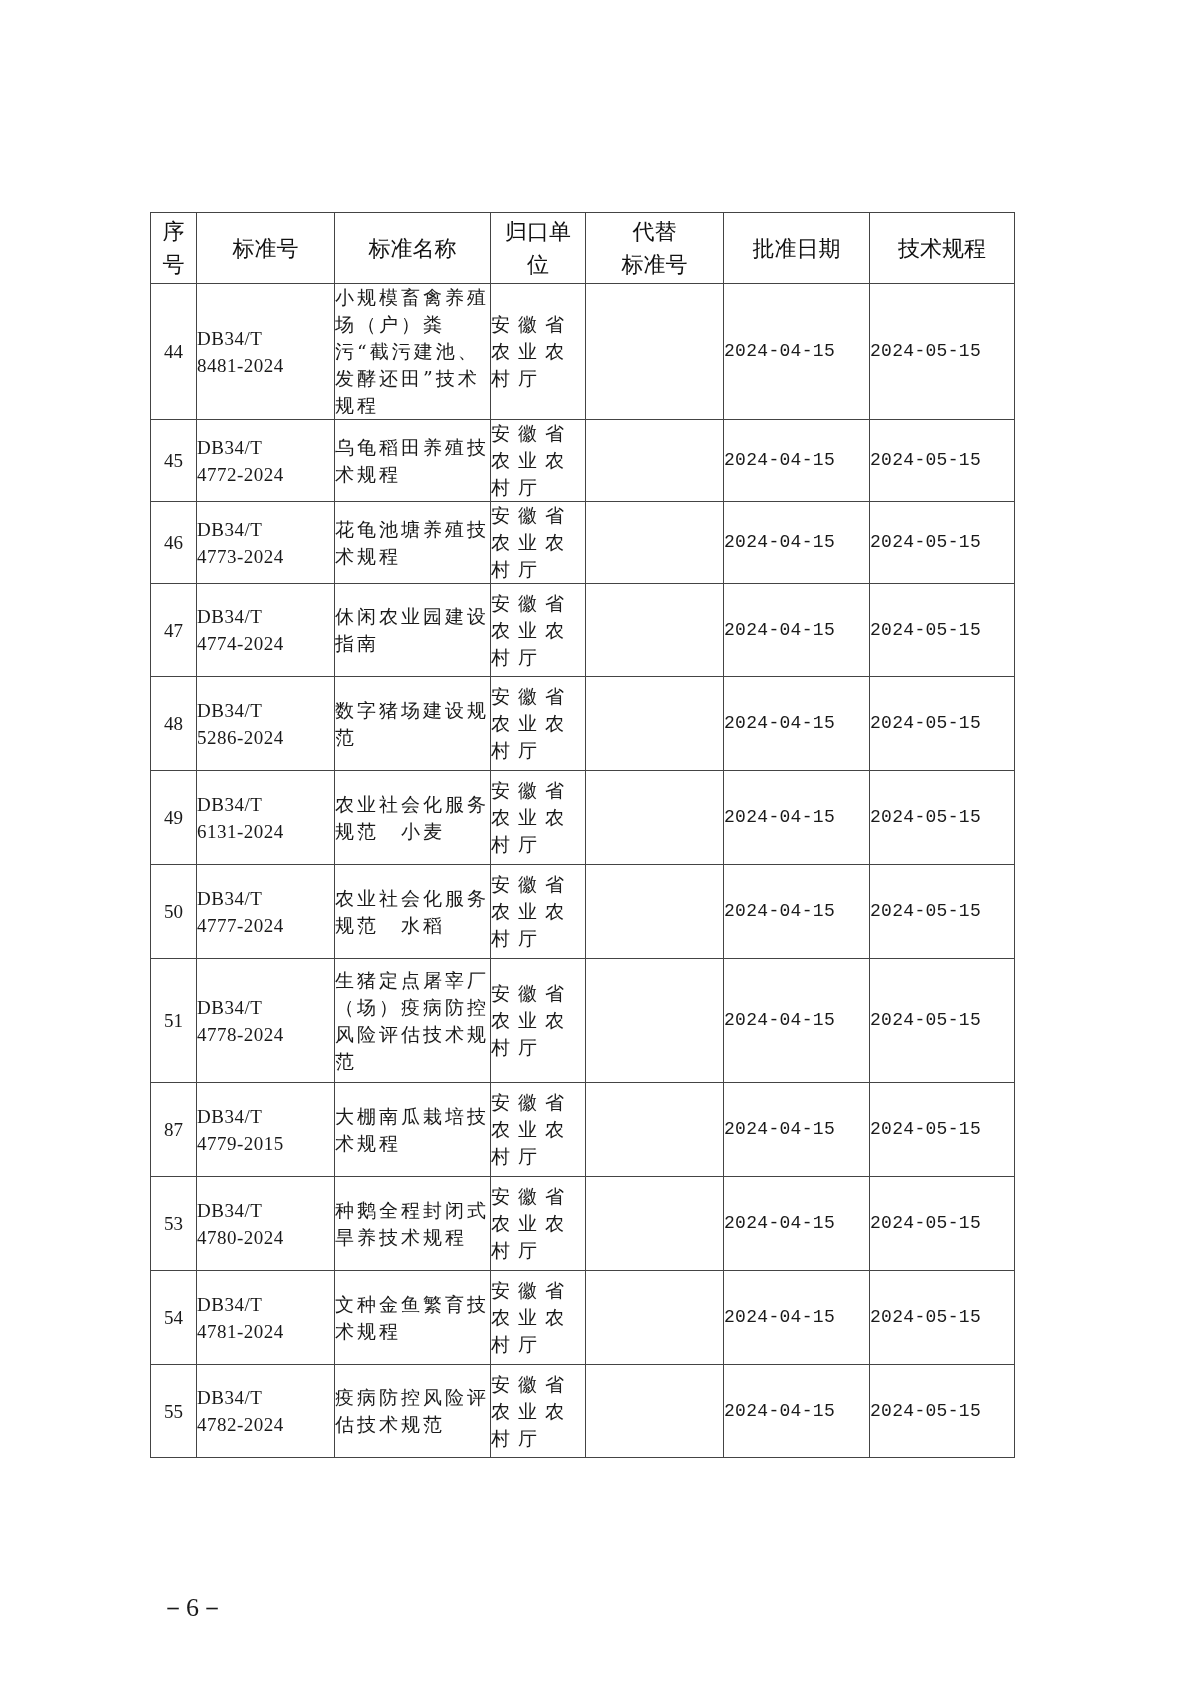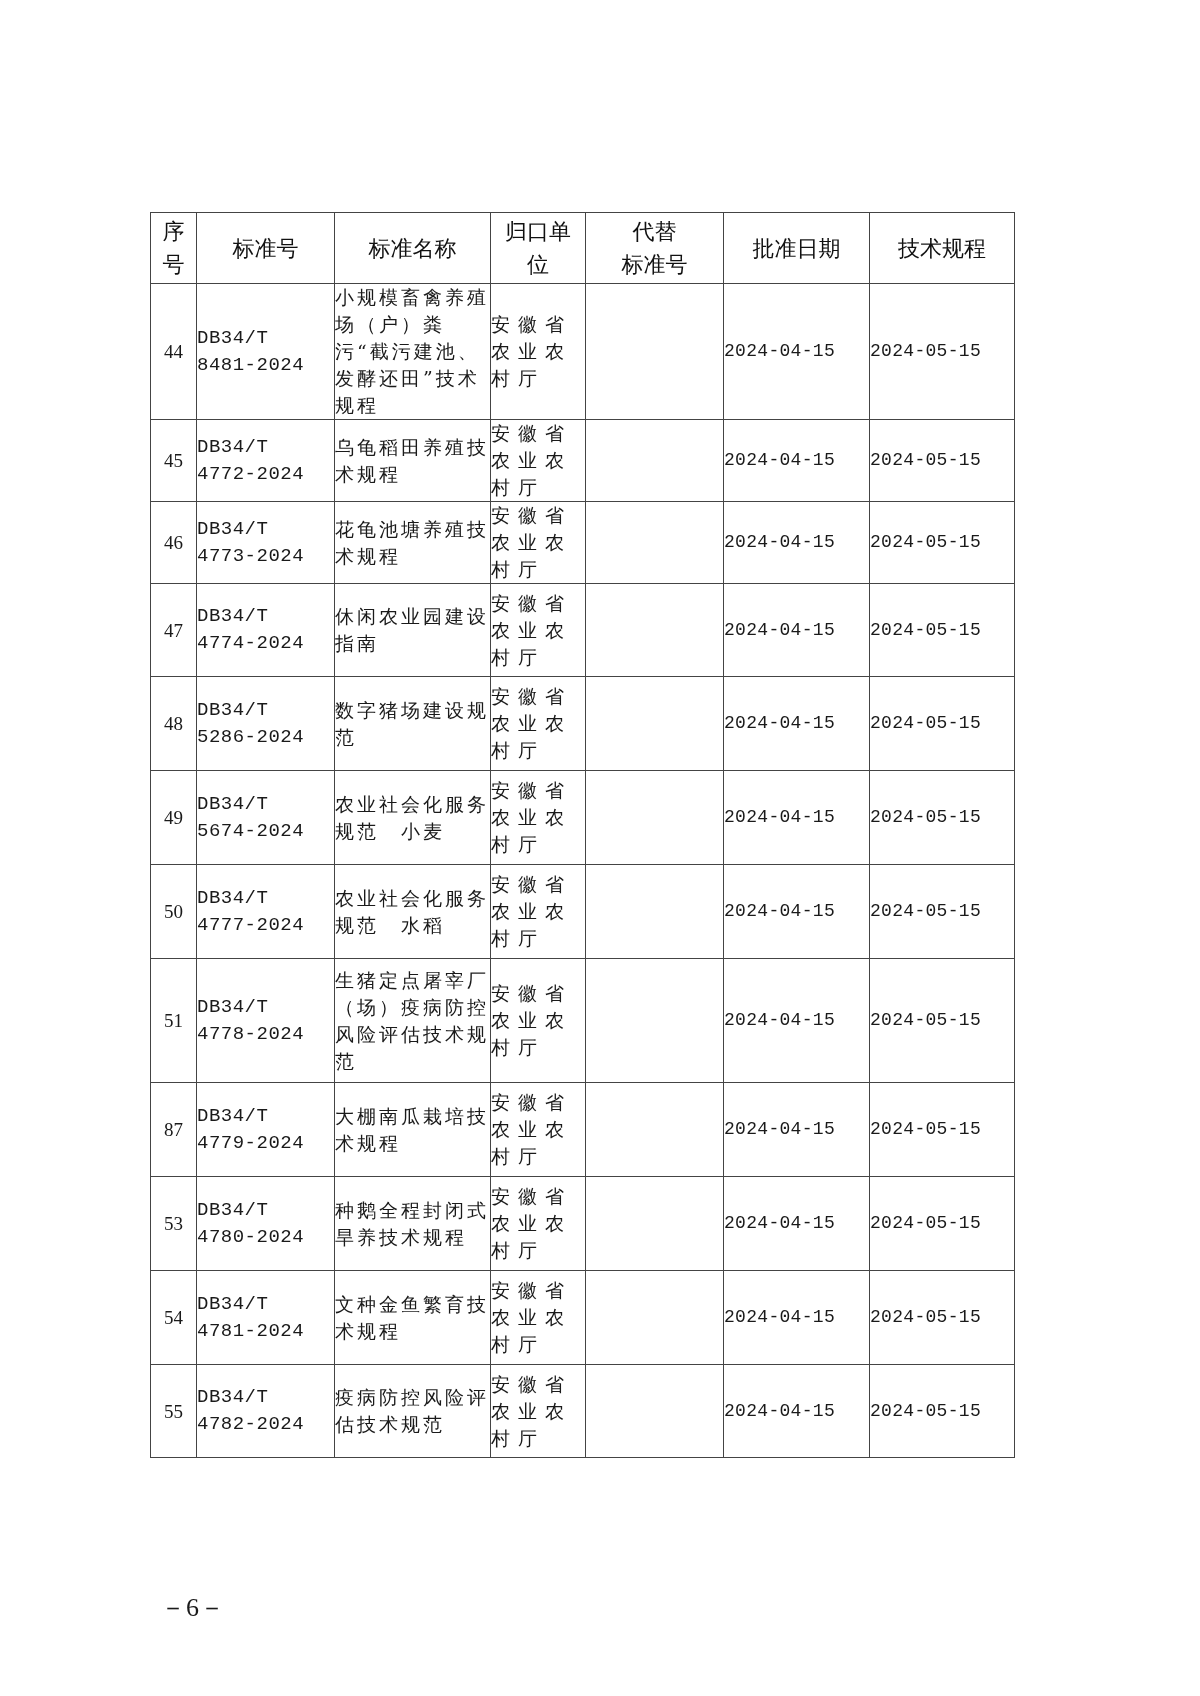--- a/index.html
+++ b/index.html
@@ -3,21 +3,21 @@
 <meta charset="utf-8">
 <style>
   html, body { margin:0; padding:0; background:#ffffff; }
   body { width:1200px; height:1696px; position:relative; overflow:hidden;
          font-family:"DejaVu Serif","Liberation Serif",serif; color:#1a1a1a; }
   table.std { position:absolute; left:150px; top:212px; border-collapse:collapse; table-layout:fixed; width:864px; }
   table.std td, table.std th { border:1.5px solid #444; padding:0; vertical-align:middle; }
   th { font-family:"DejaVu Sans","Liberation Sans",sans-serif; font-weight:normal; font-size:22px; text-align:center; line-height:33px; color:#111; }
   td { font-size:19px; line-height:27px; }
   td.seq { text-align:center; font-family:Liberation Serif, serif; font-size:19px; }
-  td.code { padding-left:10px; font-family:Liberation Mono, monospace; font-size:19px; letter-spacing:0.5px; }
+  td.code { padding-left:10px; font-family:Liberation Serif, serif; font-size:19px; letter-spacing:0.5px; }
   td.name { padding:0 8px 0 10px; letter-spacing:3px; }
   td.unit { padding-left:10px; letter-spacing:8px; }
   td.date { text-align:left; font-family:Liberation Mono, monospace; font-size:18px; letter-spacing:0.3px; }
   .page-num { position:absolute; left:160px; top:1590px; font-family:"Liberation Serif",serif; font-size:26px; }
 </style>
 </head>
 <body>
 
 <table class="std">
   <colgroup>
@@ -98,21 +98,21 @@
         <td class="name">数字猪场建设规范</td>
         <td class="unit">安徽省农业农村厅</td>
         <td></td>
         <td class="date">2024-04-15</td>
         <td class="date">2024-05-15</td>
       </tr>
       <tr style="height: 94px;">
         <td class="seq">49</td>
         <td class="code">
           <div>DB34/T</div>
-          <div>5674-2024</div>
+          <div>6131-2024</div>
         </td>
         <td class="name">农业社会化服务规范　小麦</td>
         <td class="unit">安徽省农业农村厅</td>
         <td></td>
         <td class="date">2024-04-15</td>
         <td class="date">2024-05-15</td>
       </tr>
       <tr style="height: 94px;">
         <td class="seq">50</td>
         <td class="code">
@@ -134,21 +134,21 @@
         <td class="name">生猪定点屠宰厂（场）疫病防控风险评估技术规范</td>
         <td class="unit">安徽省农业农村厅</td>
         <td></td>
         <td class="date">2024-04-15</td>
         <td class="date">2024-05-15</td>
       </tr>
       <tr style="height: 94px;">
         <td class="seq">87</td>
         <td class="code">
           <div>DB34/T</div>
-          <div>4779-2024</div>
+          <div>4779-2015</div>
         </td>
         <td class="name">大棚南瓜栽培技术规程</td>
         <td class="unit">安徽省农业农村厅</td>
         <td></td>
         <td class="date">2024-04-15</td>
         <td class="date">2024-05-15</td>
       </tr>
       <tr style="height: 94px;">
         <td class="seq">53</td>
         <td class="code">

